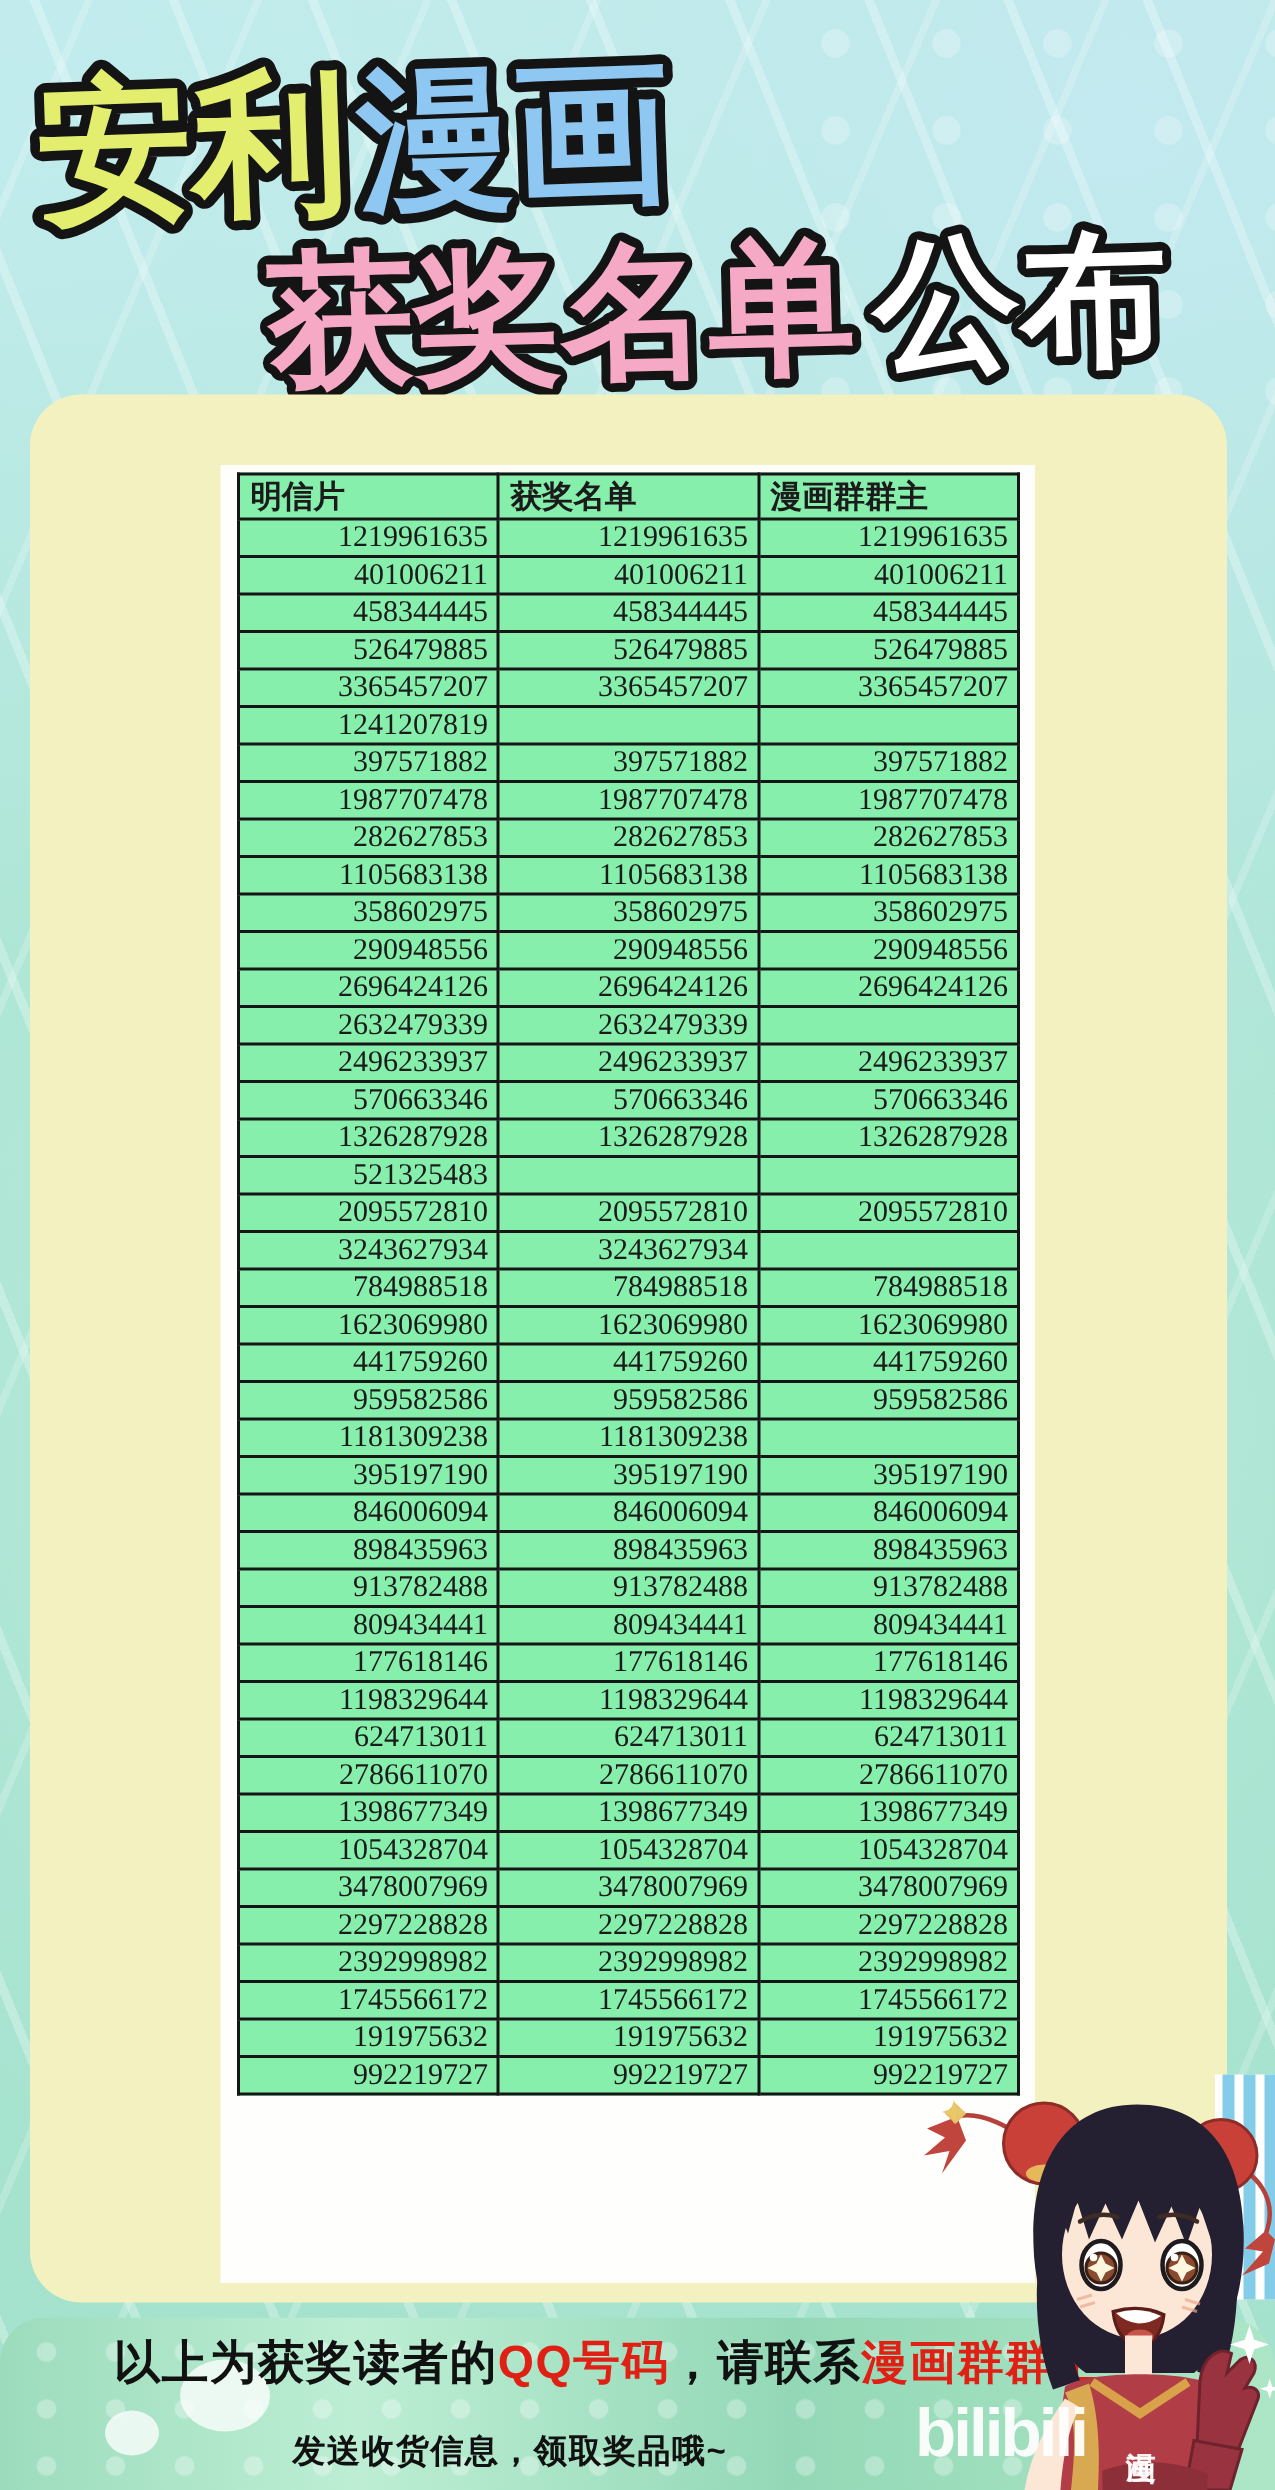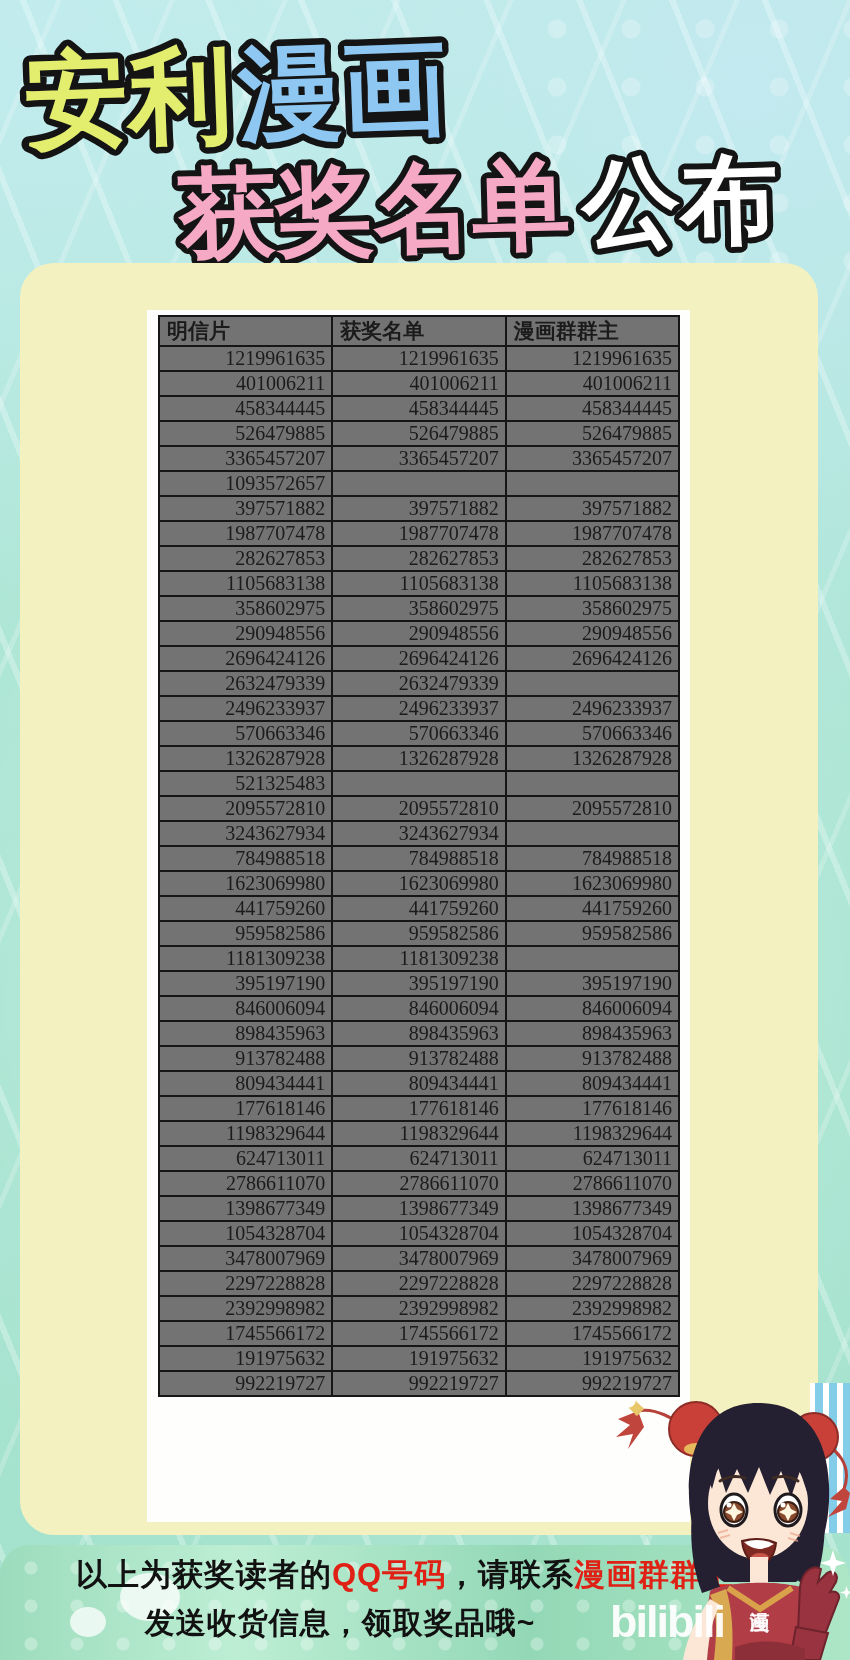--- a/index.html
+++ b/index.html
@@ -45,21 +45,21 @@
     background:#f4f1c0; border-radius:34px;
   }
   .panel {
     position:absolute; left:147px; top:310px; width:543px; height:1212px;
     background:#fefefc;
   }
   table.qq {
     position:absolute; left:158px; top:315px; width:522px;
     border-collapse:collapse; table-layout:fixed;
     font-family:"Liberation Serif", serif; color:#1b1b1b;
-    background:#737373;
+    background:#86efac;
   }
   table.qq th, table.qq td {
     border:2px solid #161616; white-space:nowrap; overflow:hidden;
   }
   table.qq th {
     height:28px; font-size:21px; font-weight:600; text-align:left; padding-left:7px;
   }
   table.qq td {
     height:24px; font-size:20px; text-align:right; padding-right:6px;
   }
@@ -73,26 +73,26 @@
   }
   .band .flower {
     position:absolute; background:rgba(255,255,255,.75); border-radius:50%;
   }
   .footer-text {
     position:relative; width:100%; text-align:center;
     font-weight:bold; color:#111; letter-spacing:1px;
     font-family:"Liberation Sans", sans-serif;
   }
   .footer-line1 { margin-top:9px; font-size:31px; padding-right:40px; }
-  .footer-line2 { margin-top:7px; font-size:30px; padding-right:170px; }
+  .footer-line2 { margin-top:23px; font-size:22px; padding-right:170px; }
   .red { color:#e02015; }
   
   .mascot { position:absolute; left:560px; top:1375px; width:290px; height:285px; }
   .watermark {
-    position:absolute; left:610px; top:1596px; display:flex; align-items:flex-start; gap:25px;
+    position:absolute; left:610px; top:1596px; display:flex; align-items:center; gap:25px;
     color:rgba(255,255,255,.93); z-index:8;
   }
   .watermark .brand {
     font-size:45px; font-weight:800; letter-spacing:-2px;
     font-family:"Liberation Sans", sans-serif;
   }
   .watermark .suffix {
     writing-mode:vertical-rl; text-orientation:upright;
     font-size:20px; font-weight:bold; letter-spacing:3px; line-height:22px;
   }
@@ -161,21 +161,21 @@
     <td>526479885</td>
   </tr>
 
   <tr>
     <td>3365457207</td>
     <td>3365457207</td>
     <td>3365457207</td>
   </tr>
 
   <tr>
-    <td>1093572657</td>
+    <td>1241207819</td>
     <td></td>
     <td></td>
   </tr>
 
   <tr>
     <td>397571882</td>
     <td>397571882</td>
     <td>397571882</td>
   </tr>
 

